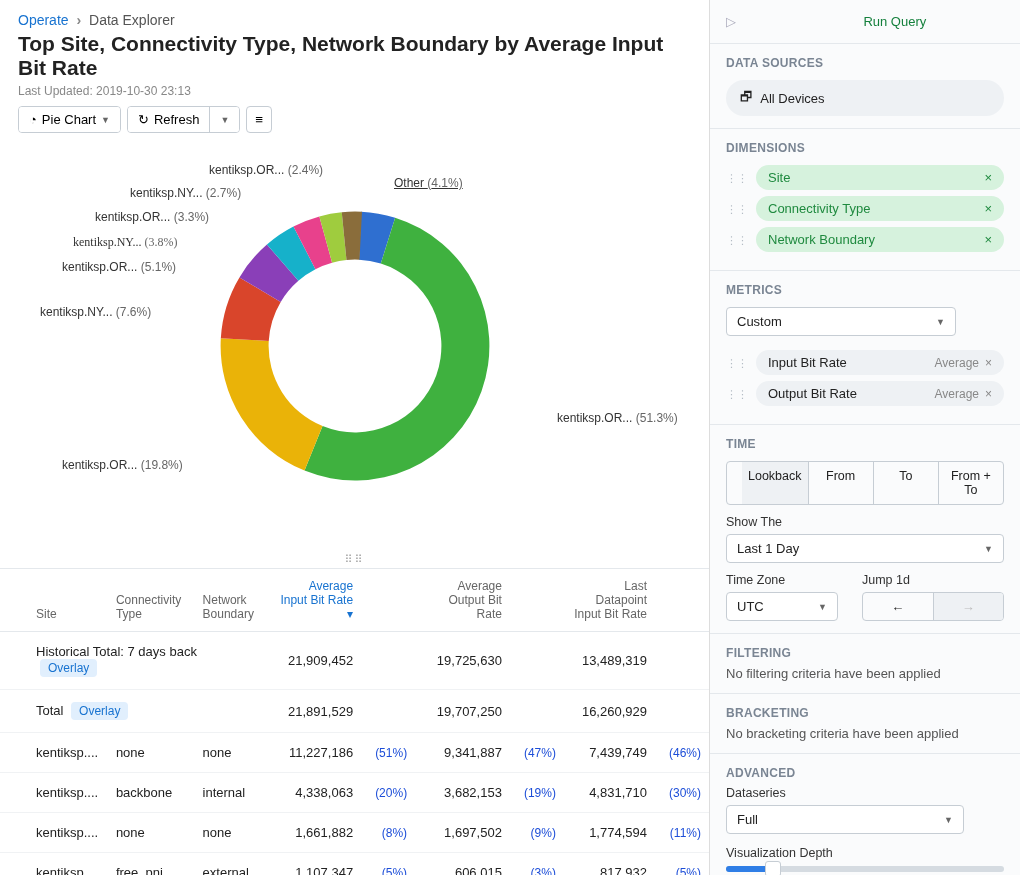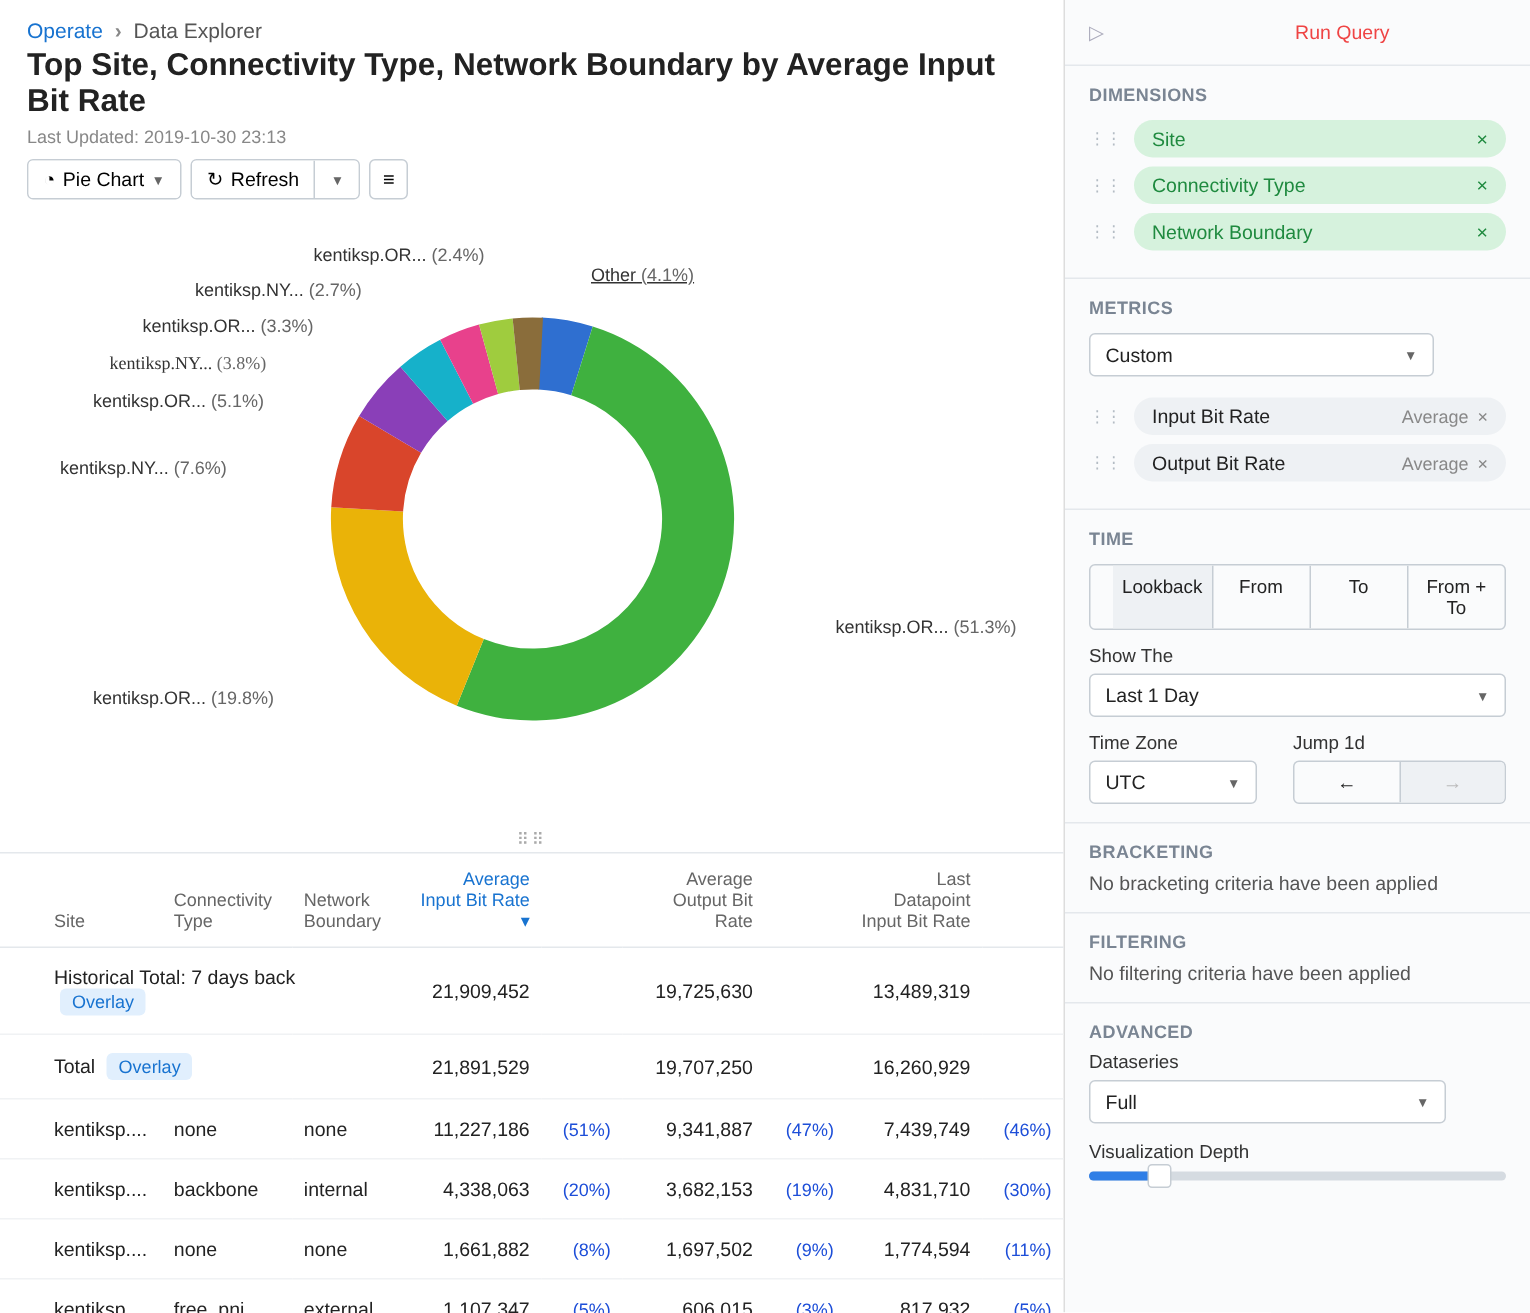--- a/index.html
+++ b/index.html
@@ -36,21 +36,21 @@
 th.sorted { color: #1873d0; }
 td { padding: 12px 8px; border-bottom: 1px solid #f0f2f4; font-size: 13px; }
 td.trunc { max-width: 75px; overflow: hidden; text-overflow: ellipsis; white-space: nowrap; }
 .overlay-tag { display: inline-block; background: #e1effd; color: #1873d0; padding: 2px 8px; border-radius: 4px; font-size: 12px; margin-left: 4px; }
 .pct-cell { color: #1d4ed8; font-size: 12px; padding-left: 6px; display: inline-block; min-width: 38px; text-align: right; }
 th .line2 { display: block; }
 
 
 .run-query { display: flex; align-items: center; padding: 14px 16px; border-bottom: 1px solid #e4e8ec; color: #aab; cursor: pointer; }
 .run-query .icon { margin-right: auto; }
-.run-query .label { margin: 0 auto; font-size: 13px; color: #ef4444; }
+.run-query .label { margin: 0 auto; font-size: 13px; color: #15803d; }
 .section { padding: 12px 16px; border-bottom: 1px solid #e4e8ec; }
 .section-head { font-size: 12px; font-weight: 600; color: #7a8593; letter-spacing: 0.3px; margin-bottom: 10px; }
 .section-head.small-gap { margin-bottom: 6px; }
 .select { width: 100%; border: 1px solid #c6cdd4; border-radius: 4px; padding: 6px 10px; background: #fff; font-size: 13px; display: flex; justify-content: space-between; align-items: center; cursor: pointer; }
 .select .caret { font-size: 9px; color: #666; }
 .pill-wide { display: flex; align-items: center; gap: 8px; background: #eef1f4; border-radius: 18px; padding: 7px 14px; font-size: 13px; cursor: pointer; }
 .dim-row { display: flex; align-items: center; gap: 8px; margin-bottom: 6px; }
 .drag-handle { color: #b4bcc4; cursor: grab; font-size: 11px; line-height: 6px; }
 .dim-pill { flex: 1; display: flex; justify-content: space-between; align-items: center; background: #d6f2dd; color: #1f8a3f; border-radius: 14px; padding: 5px 12px; font-size: 13px; }
 .dim-pill .close { color: #1f8a3f; cursor: pointer; font-weight: 400; }
@@ -224,20 +224,27 @@
   </div>
 </div>
 
 <div class="sidebar">
   <div class="run-query">
     <span class="icon">▷</span>
     <span class="label">Run Query</span>
     <span style="width:14px"></span>
   </div>
 
+  <div class="section">
+    <div class="section-head">DATA SOURCES</div>
+    <div class="pill-wide">
+      <span>🗗</span>
+      <span>All Devices</span>
+    </div>
+  </div>
 
   <div class="section">
     <div class="section-head">DIMENSIONS</div>
     <div id="dims">
         <div class="dim-row">
        <span class="drag-handle">⋮⋮</span>
        <div class="dim-pill">
          <span>Site</span>
             <span class="close">×</span>
        </div>
@@ -314,27 +321,27 @@
         <div class="label-sm">Jump 1d</div>
         <div class="arrow-group">
           <div class="arrow"><span>←</span></div>
           <div class="arrow"><span>→</span></div>
         </div>
       </div>
     </div>
   </div>
 
   <div class="section">
+    <div class="section-head small-gap">FILTERING</div>
+    <div class="note">No filtering criteria have been applied</div>
+  </div>
+
+  <div class="section">
     <div class="section-head small-gap">BRACKETING</div>
     <div class="note">No bracketing criteria have been applied</div>
-  </div>
-
-  <div class="section">
-    <div class="section-head small-gap">FILTERING</div>
-    <div class="note">No filtering criteria have been applied</div>
   </div>
 
   <div class="section" style="border-bottom:none">
     <div class="section-head small-gap">ADVANCED</div>
     <div class="label-sm">Dataseries</div>
     <div class="select" style="width:238px; margin-bottom:12px;">
       <span>Full</span>
         <span class="caret">▼</span>
     </div>
     <div class="label-sm">Visualization Depth</div>

